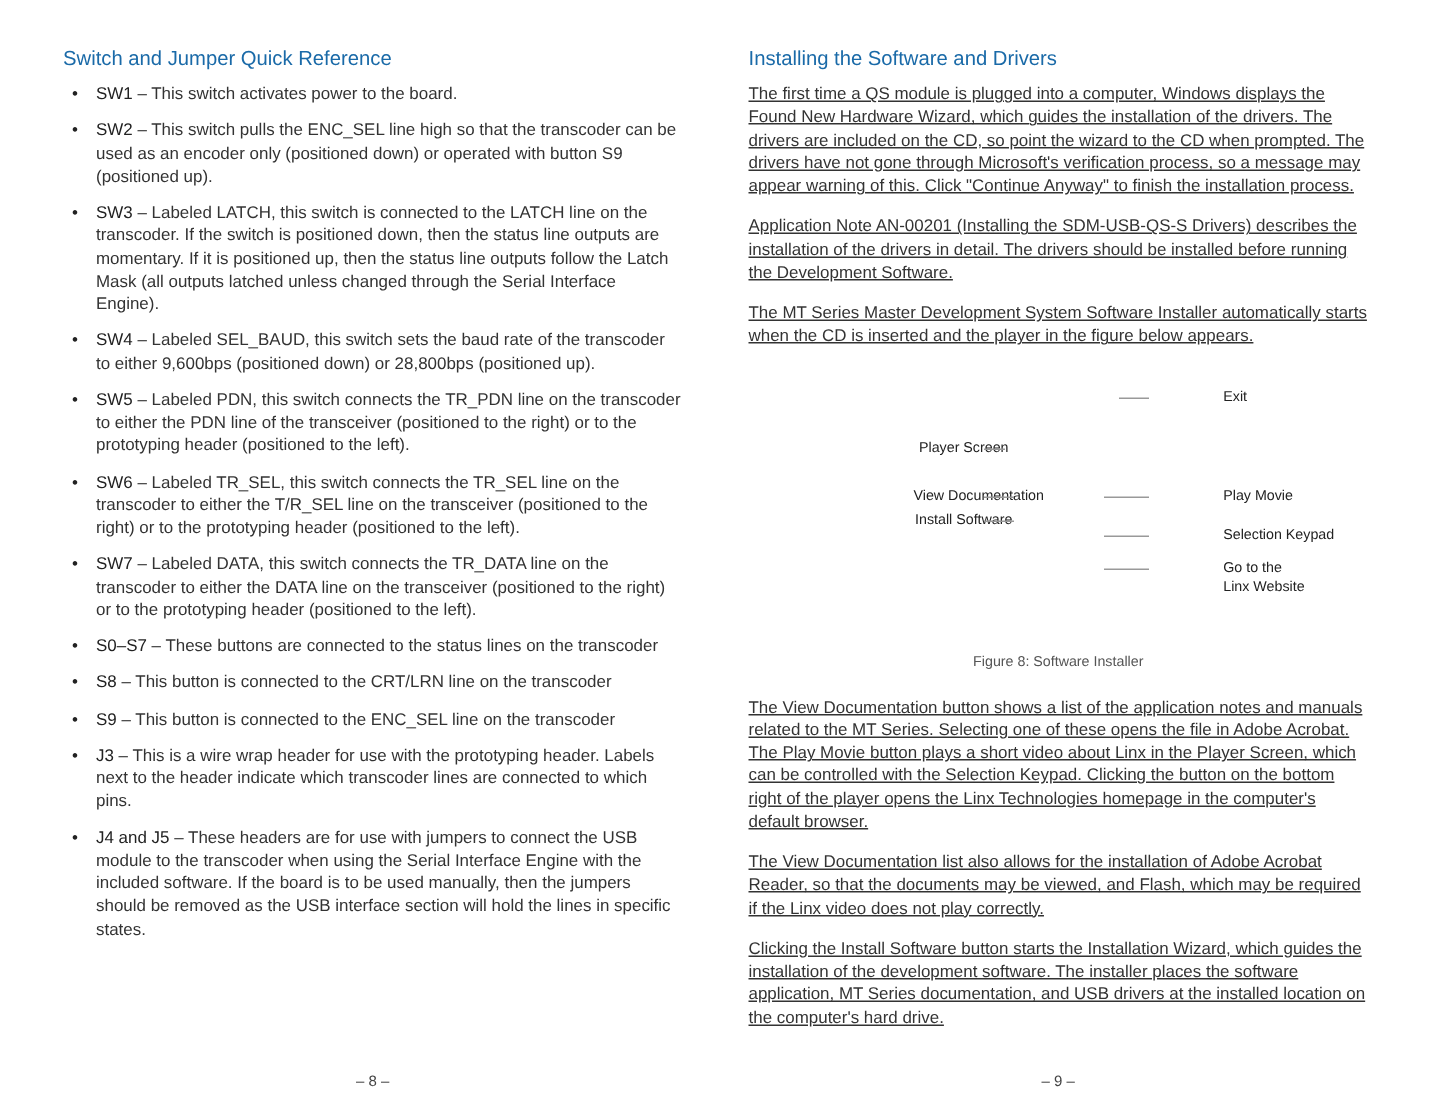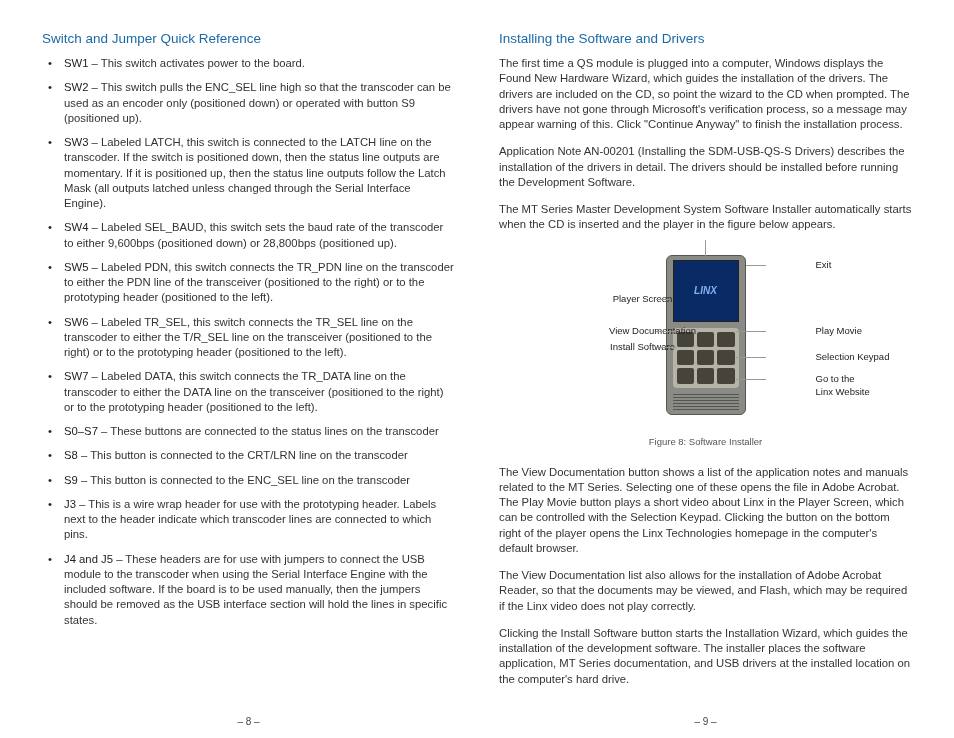--- a/index.html
+++ b/index.html
@@ -24,21 +24,21 @@
   ul { list-style: none; padding-left: 14px; }
   li { position: relative; margin-bottom: 9px; padding-left: 8px; }
   li::before {
     content: "•";
     position: absolute;
     left: -8px;
     top: 0;
     color:#222;
   }
   .label { font-weight: normal; color:#222; }
-  p { margin-bottom: 12px; }
+  p { margin-bottom: 12px; text-decoration: underline; }
   .figwrap { display:flex; justify-content:center; margin:10px 0 6px; }
   .fig { position:relative; width:340px; height:175px; }
   .device {
     position:absolute; left:130px; top:0; width:80px; height:160px;
     background:#8b8b86; border-radius:6px; border:1px solid #555;
     display:flex; flex-direction:column; align-items:center; padding:4px;
   }
   .screen {
     width:66px; height:62px; background:#0a2a66;
     display:flex; align-items:center; justify-content:center;
@@ -88,36 +88,20 @@
 
 <div class="col">
   <h2>Installing the Software and Drivers</h2>
   <p>The first time a QS module is plugged into a computer, Windows displays the Found New Hardware Wizard, which guides the installation of the drivers. The drivers are included on the CD, so point the wizard to the CD when prompted. The drivers have not gone through Microsoft's verification process, so a message may appear warning of this. Click "Continue Anyway" to finish the installation process.</p>
   <p>Application Note AN-00201 (Installing the SDM-USB-QS-S Drivers) describes the installation of the drivers in detail. The drivers should be installed before running the Development Software.</p>
   <p>The MT Series Master Development System Software Installer automatically starts when the CD is inserted and the player in the figure below appears.</p>
 
   <div class="figwrap">
     <div class="fig">
 
-      <div class="device">
-        <div class="linev" style="left:38px;top:-16px;height:16px;"></div>
-        <div class="screen">LINX</div>
-        <div class="keypad">
-          <span></span>
-            <span></span>
-            <span></span>
-          <span></span>
-            <span></span>
-            <span></span>
-          <span></span>
-            <span></span>
-            <span></span>
-        </div>
-        <div class="speaklines"></div>
-      </div>
 
       <div class="callout left" style="left:0;top:38px;width:118px">Player Screen</div>
       <div class="line" style="left:120px;top:44px;width:14px"></div>
       <div class="callout left" style="left:10px;top:70px;width:118px">View Documentation</div>
       <div class="line" style="left:120px;top:76px;width:20px"></div>
       <div class="callout left" style="left:0;top:86px;width:118px">Install Software</div>
       <div class="line" style="left:120px;top:92px;width:20px"></div>
 
       <div class="callout" style="left:232px;top:4px">Exit</div>
       <div class="line" style="left:210px;top:10px;width:20px"></div>

